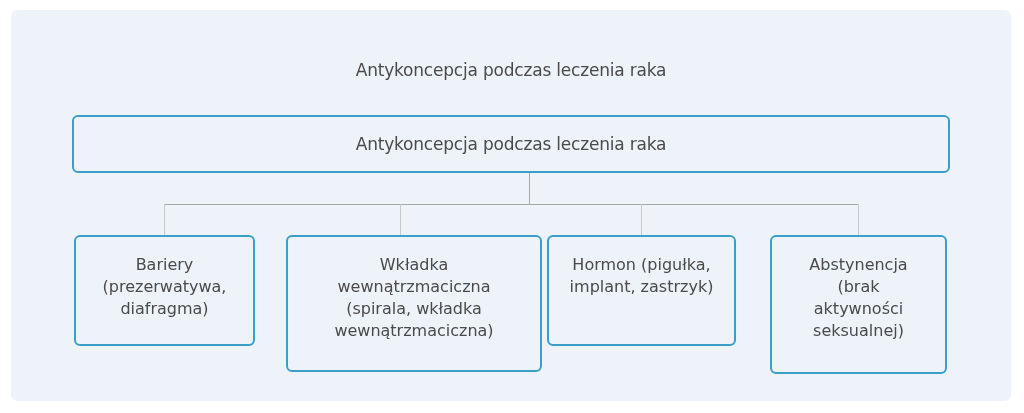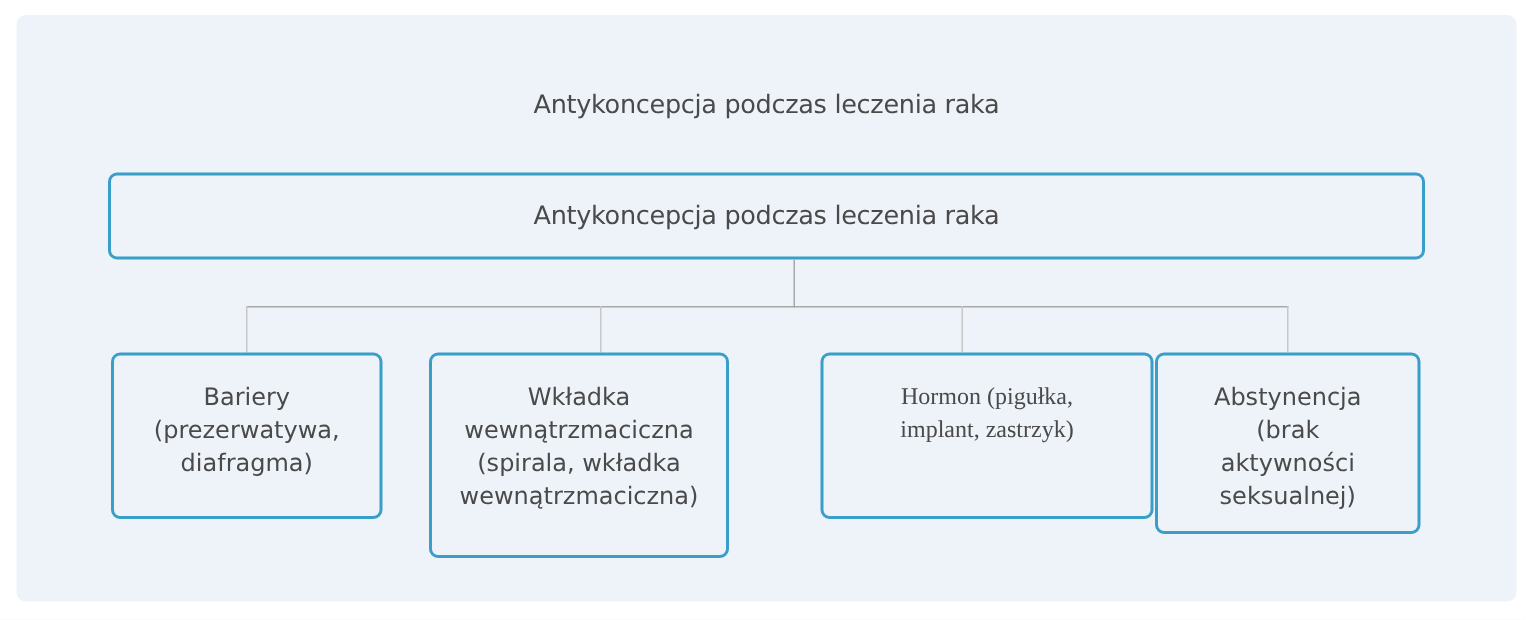--- a/index.html
+++ b/index.html
@@ -10,23 +10,23 @@
   .title { position: absolute; left: 11px; width: 1000px; top: 58px; text-align: center;
            font-size: 17px; line-height: 24px; color: #4a4a4a; letter-spacing: -0.2px; }
   .box { position: absolute; box-sizing: border-box; border: 2px solid #3a9fc8;
          border-radius: 6px; background: #eef3fa; color: #4a4a4a; text-align: center; }
   .main-box { left: 72px; top: 115px; width: 878px; height: 58px;
               display: flex; align-items: center; justify-content: center;
               font-size: 17px; letter-spacing: -0.2px; }
   .child { top: 235px; font-size: 16px; line-height: 22px; padding-top: 17px;
            white-space: pre-line; }
   .c1 { left: 74px;  width: 181px; height: 111px; }
-  .c2 { left: 286px; width: 200px; height: 137px; }
-  .c3 { left: 547px; width: 222px; height: 111px; font-family: Liberation Serif, serif; }
-  .c4 { left: 770px; width: 177px; height: 121px; }
+  .c2 { left: 286px; width: 256px; height: 137px; }
+  .c3 { left: 547px; width: 189px; height: 111px; }
+  .c4 { left: 770px; width: 177px; height: 139px; }
   .line { position: absolute; background: #a8a8a8; }
   .v-main { left: 529px; top: 173px; width: 1px; height: 32px; }
   .h-bus  { left: 164px; top: 204px; width: 695px; height: 1px; }
   .v1 { left: 164px; top: 204px; width: 1px; height: 31px; background: #c8c8c8; }
   .v2 { left: 400px; top: 204px; width: 1px; height: 31px; background: #c8c8c8; }
   .v3 { left: 641px; top: 204px; width: 1px; height: 31px; background: #c8c8c8; }
   .v4 { left: 858px; top: 204px; width: 1px; height: 31px; background: #c8c8c8; }
 </style>
 </head>
 <body>

